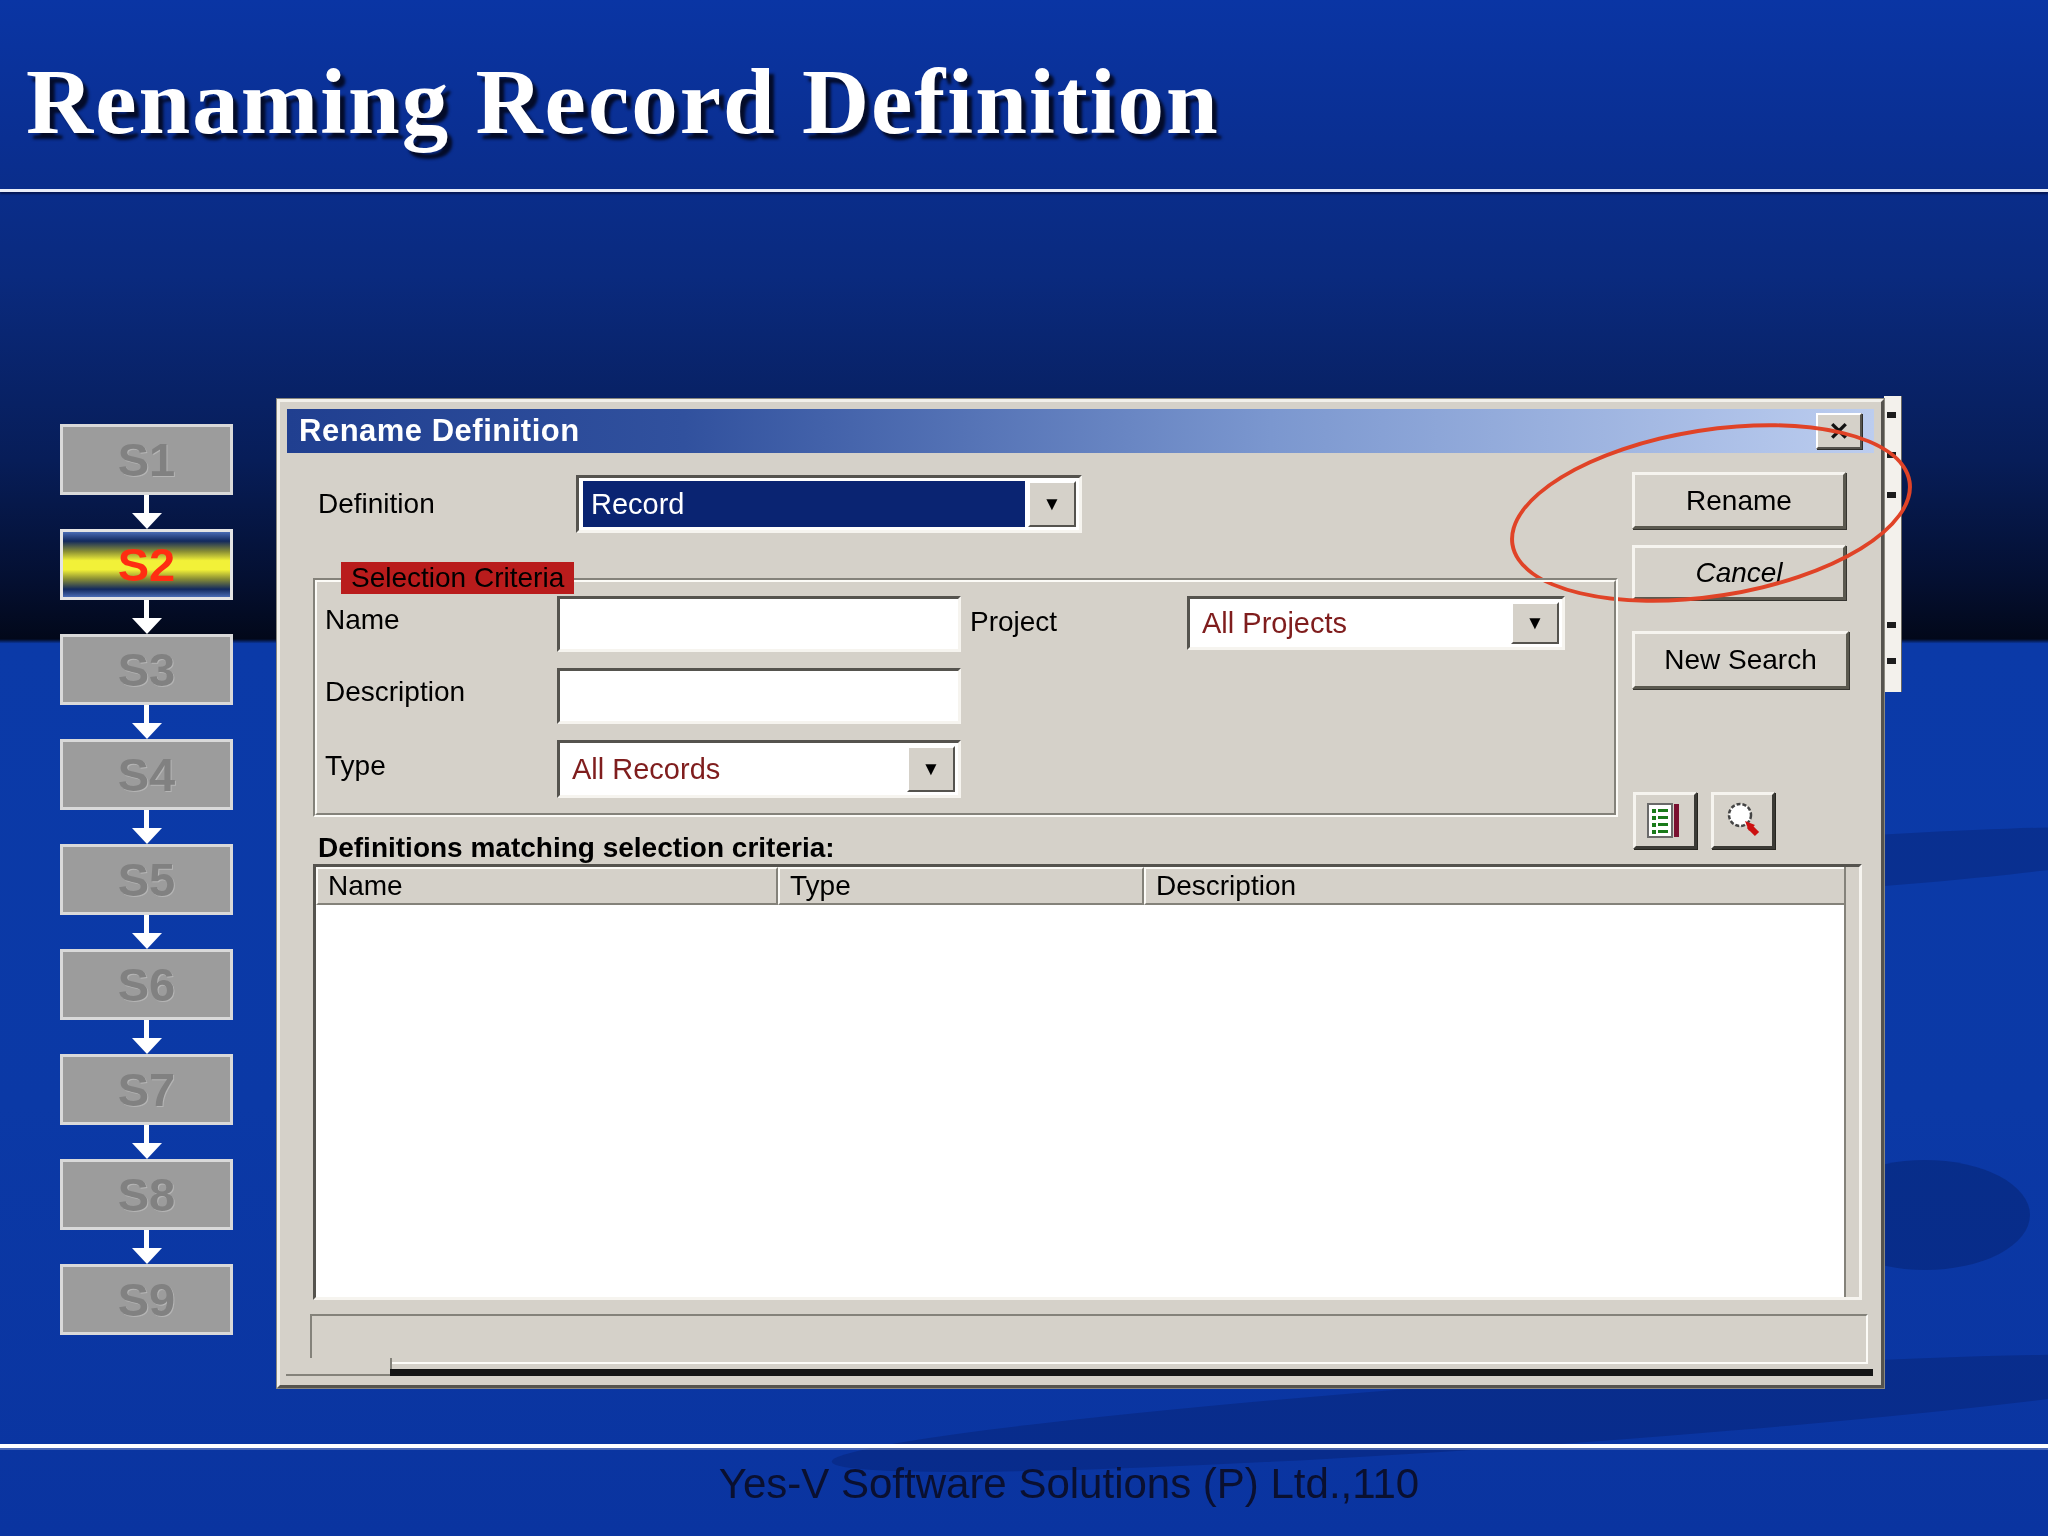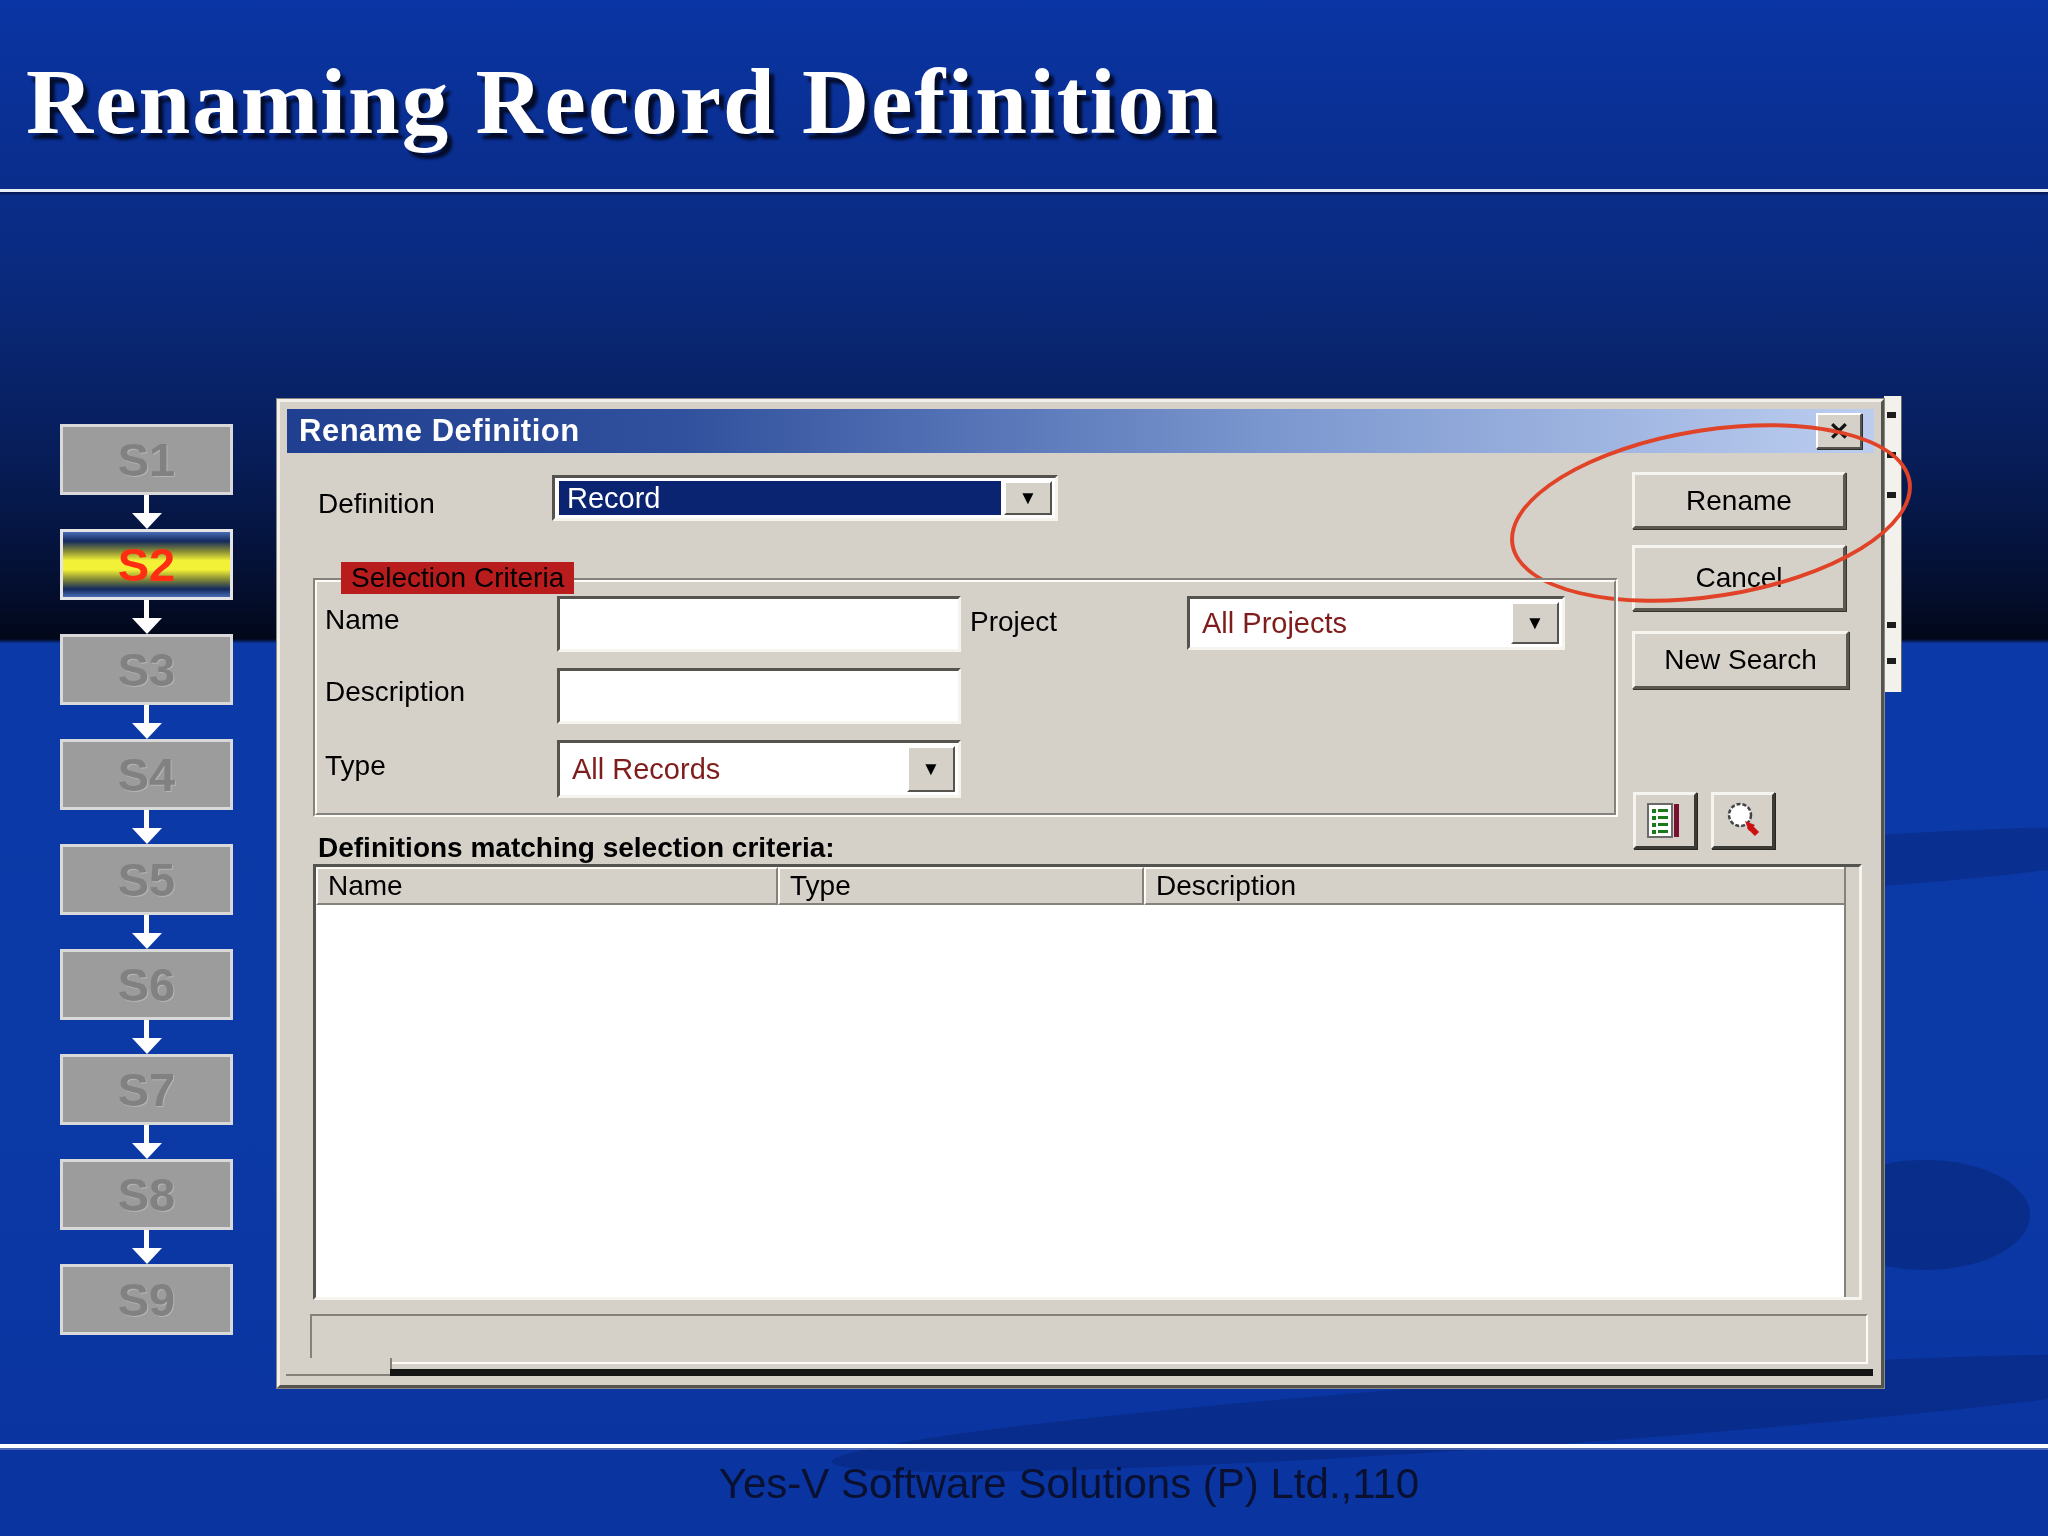--- a/index.html
+++ b/index.html
@@ -60,37 +60,37 @@
     box-shadow:1px 1px 0 #2e2d29; display:flex; align-items:center; justify-content:center;
     font-size:25px; font-weight:bold; color:#111; cursor:default; padding:0; }
 
   .lbl { position:absolute; font-size:28px; color:#000; white-space:nowrap; }
 
   .btn { position:absolute; background:#d5d1c9; border:3px solid;
     border-color:#f6f4ef #5b594f #5b594f #f6f4ef; box-shadow:1px 1px 0 #35342f;
     font-family:"Liberation Sans",sans-serif; font-size:28px; color:#000;
     display:flex; align-items:center; justify-content:center; padding:0; }
   .btn-rename { left:1352px; top:70px; width:214px; height:57px; }
-  .btn-cancel { left:1352px; top:143px; width:214px; height:66px; }
+  .btn-cancel { left:1352px; top:143px; width:214px; height:55px;font-style:italic; }
   .btn-new-search { left:1352px; top:229px; width:217px; height:58px; }
 
   .annotation-ellipse { position:absolute; left:1228px; top:26px; width:398px; height:162px;
     border:4px solid var(--c-annotation-red,#e04327); border-radius:50%;
     transform:rotate(-9deg); pointer-events:none; }
 
   .combo { position:absolute; background:#fff; border:3px solid;
     border-color:#55534e #f6f4ef #f6f4ef #55534e; box-sizing:border-box; }
   .combo .val { position:absolute; left:4px; top:3px; bottom:3px; right:54px;
     display:flex; align-items:center; padding-left:8px; font-size:29px; color:#7f1d1d;
     white-space:nowrap; overflow:hidden; }
   .combo .drop { position:absolute; right:3px; top:3px; bottom:3px; width:44px;
     background:#d5d1c9; border:2px solid; border-color:#ffffff #55534e #55534e #ffffff;
     display:flex; align-items:center; justify-content:center; font-size:19px; color:#000; }
   .combo.navy .val { background:var(--c-selection-navy,#0a2472); color:#fff; }
-  .combo-definition { left:272px; top:73px; width:506px; height:46px; }
+  .combo-definition { left:296px; top:73px; width:506px; height:58px; }
 
   .groupbox { position:absolute; left:33px; top:176px; width:1301px; height:235px;
     border:2px solid; border-color:#84827a #fcfbf7 #fcfbf7 #84827a; }
   .groupbox .inner { position:absolute; inset:0; border:2px solid;
     border-color:#fcfbf7 #84827a #84827a #fcfbf7; pointer-events:none; }
   .legend { position:absolute; left:26px; top:-18px; background:#b91c1c;
     padding:0 10px; font-size:28px; color:#000; }
 
   .tinput { position:absolute; background:#fff; border:3px solid;
     border-color:#55534e #f6f4ef #f6f4ef #55534e; box-sizing:border-box;

